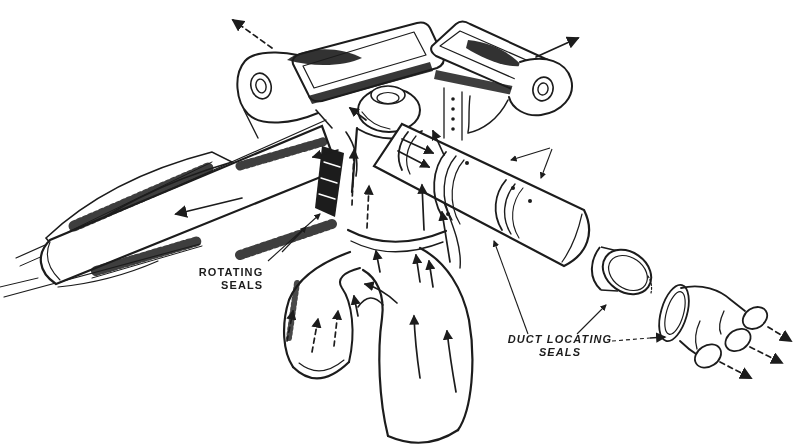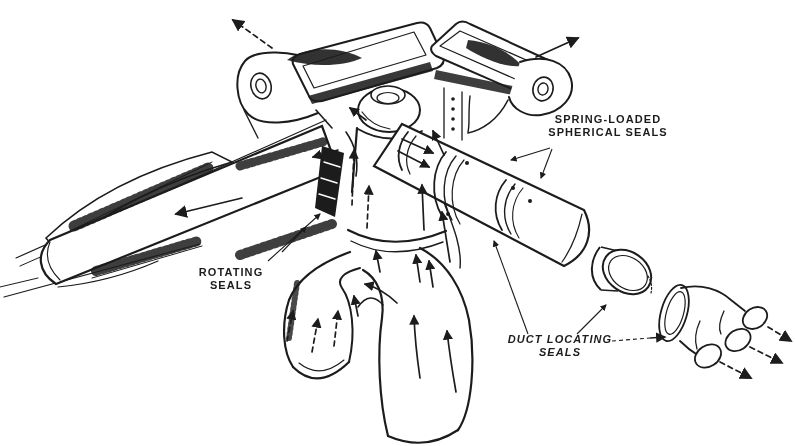--- a/index.html
+++ b/index.html
@@ -215,26 +215,22 @@
     <line x1="552" y1="149" x2="541" y2="178" marker-end="url(#ahs)"></line>
     <line x1="268" y1="261" x2="320" y2="214" marker-end="url(#ahs)"></line>
     <line x1="282" y1="252" x2="306" y2="227" marker-end="url(#ahs)"></line>
     <line x1="528" y1="334" x2="494" y2="241" marker-end="url(#ahs)"></line>
     <line x1="577" y1="334" x2="606" y2="305" marker-end="url(#ahs)"></line>
     <line x1="612" y1="341" x2="650" y2="338" stroke-dasharray="4 3"></line>
     <line x1="650" y1="338" x2="665" y2="337" marker-end="url(#ah)" stroke-width="1.4"></line>
   </g>
 </svg>
 
-<div class="diagram-label" style="left:608px;top:113px;">
-  <span>SPRING-LOADED</span>
-  <span>SPHERICAL SEALS</span>
-</div>
-
-<div class="diagram-label" style="left:231px;top:266px;">
+
+<div class="diagram-label" style="left:231px;top:266px;text-align:right;">
   <span>ROTATING</span>
   <span>SEALS</span>
 </div>
 
 <div class="diagram-label" style="left:560px;top:333px;font-style:italic;">
   <span>DUCT LOCATING</span>
   <span>SEALS</span>
 </div>
 
 </div>

